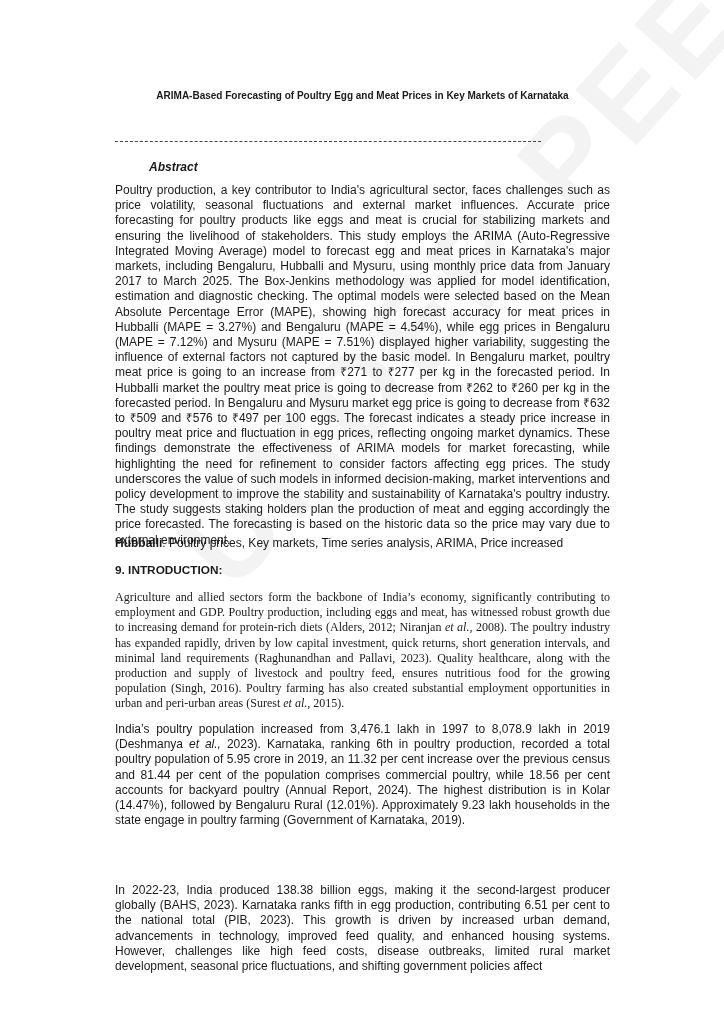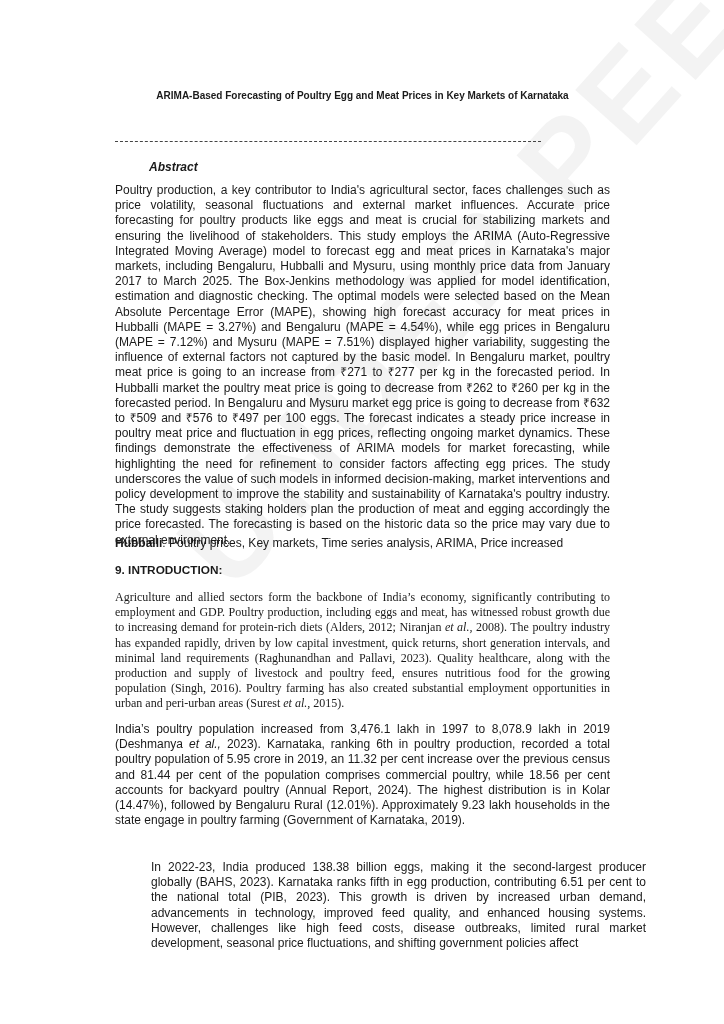--- a/index.html
+++ b/index.html
@@ -19,21 +19,21 @@
     .abstract-head { position: absolute; top: 160px; left: 0; font-weight: bold; font-style: italic; font-size: 12px; margin-left: 34px; }
     p {
       margin: 0; font-size: 12px; line-height: 15.2px; text-align: justify;
     }
     .abstract-body { position: absolute; top: 183px; left: 0; width: 495px; }
     .keywords { position: absolute; top: 536px; left: 0; width: 495px; }
     .keywords b { font-weight: bold; }
     .sec-head { position: absolute; top: 563px; left: 0; font-weight: bold; font-size: 11.8px; }
     .para1 { position: absolute; top: 590px; left: 0; width: 495px; font-family: Liberation Serif, serif; }
     .para2 { position: absolute; top: 722px; left: 0; width: 495px; }
-    .para3 { position: absolute; top: 860px; left: 0; width: 495px; margin-left: 36px; }
+    .para3 { position: absolute; top: 883px; left: 0; width: 495px; }
     .watermark {
       position: absolute; left: 150px; top: 520px; font-size: 120px; font-weight: bold;
       color: rgba(160,160,160,0.13); transform: rotate(-48deg); transform-origin: left top;
       white-space: nowrap; letter-spacing: 8px; pointer-events: none;
     }
     i { font-style: italic; }
   </style>
 </head>
 <body>
 

